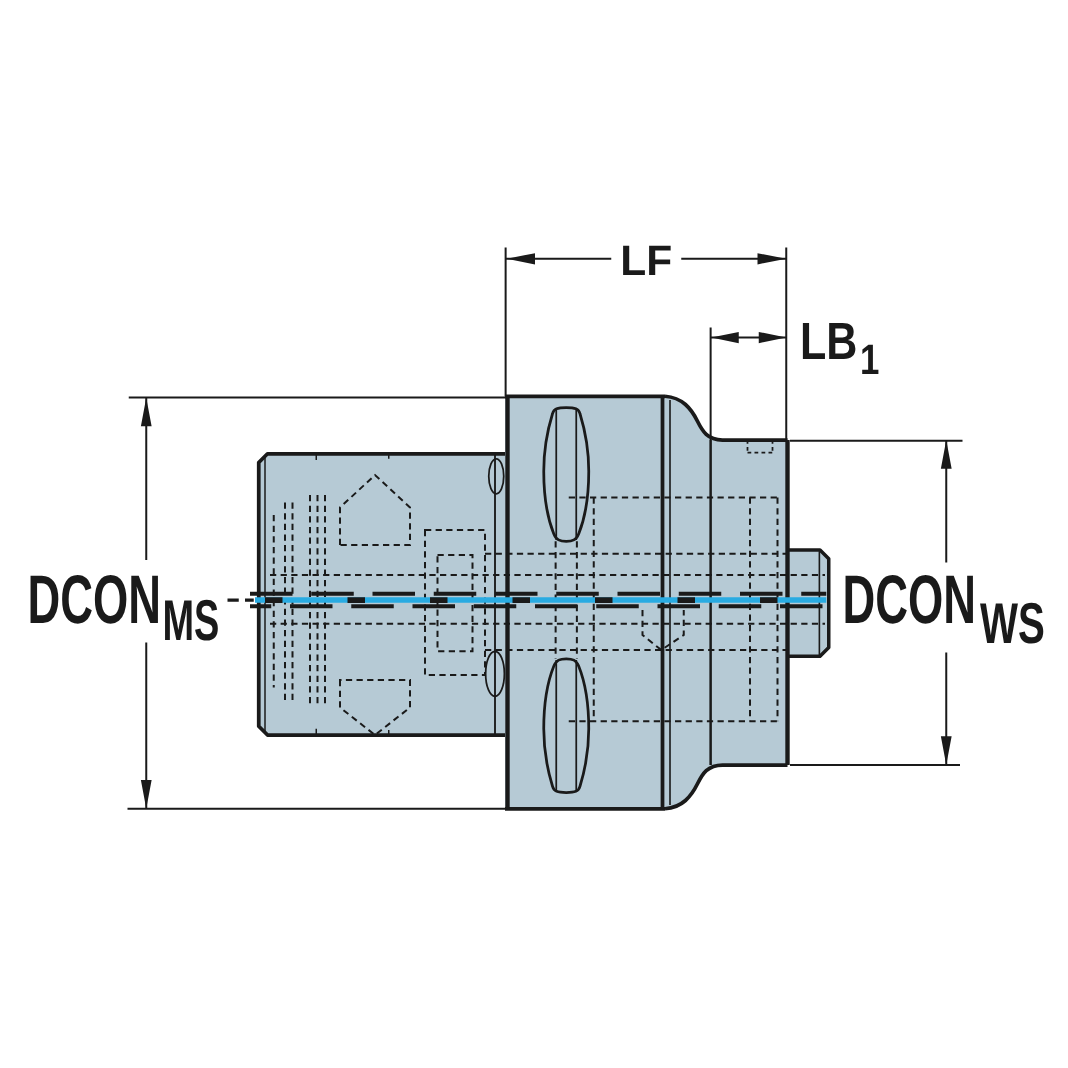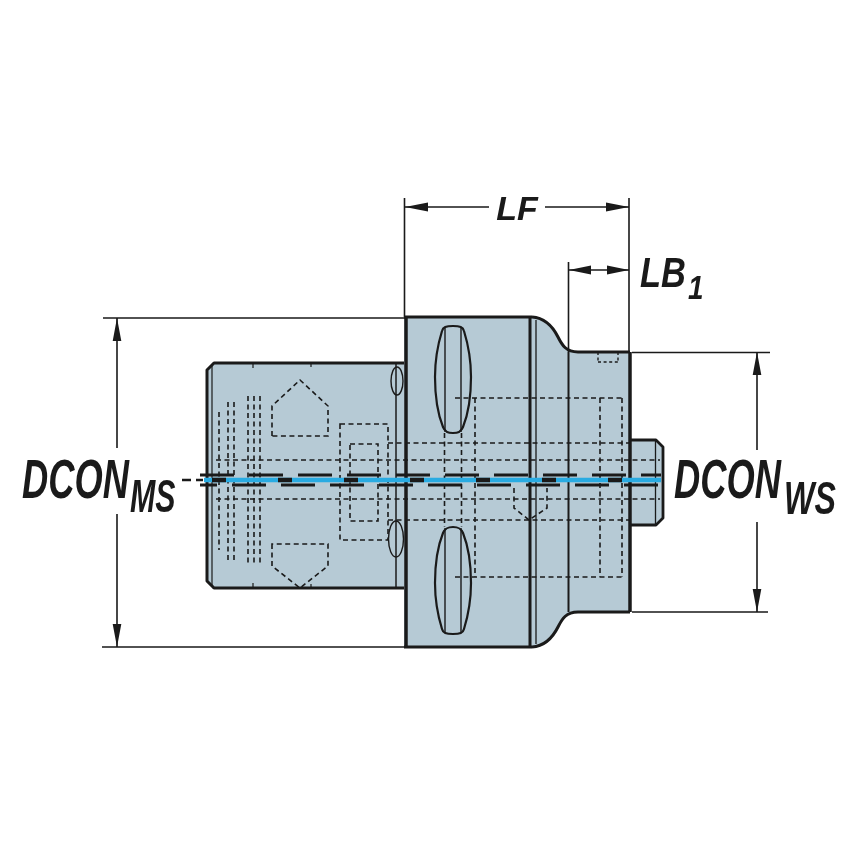--- a/index.html
+++ b/index.html
@@ -1,16 +1,16 @@
 <!DOCTYPE html>
 <html><head>
 <meta charset="utf-8">
 <style>
   html,body{margin:0;padding:0;background:#ffffff;width:854px;height:854px;overflow:hidden;}
-  #stage{position:relative;width:854px;height:854px;background:#ffffff;font-style:italic;}
+  #stage{position:relative;width:854px;height:854px;background:#ffffff;}
   svg{display:block;}
   .dimtext{font-family:"Liberation Sans","DejaVu Sans",sans-serif;font-weight:bold;}
 </style>
 </head>
 <body>
 
 <div id="stage">
 <svg width="854" height="854" viewBox="0 0 854 854">
 
   <g stroke="none" fill="#b6cad5">

